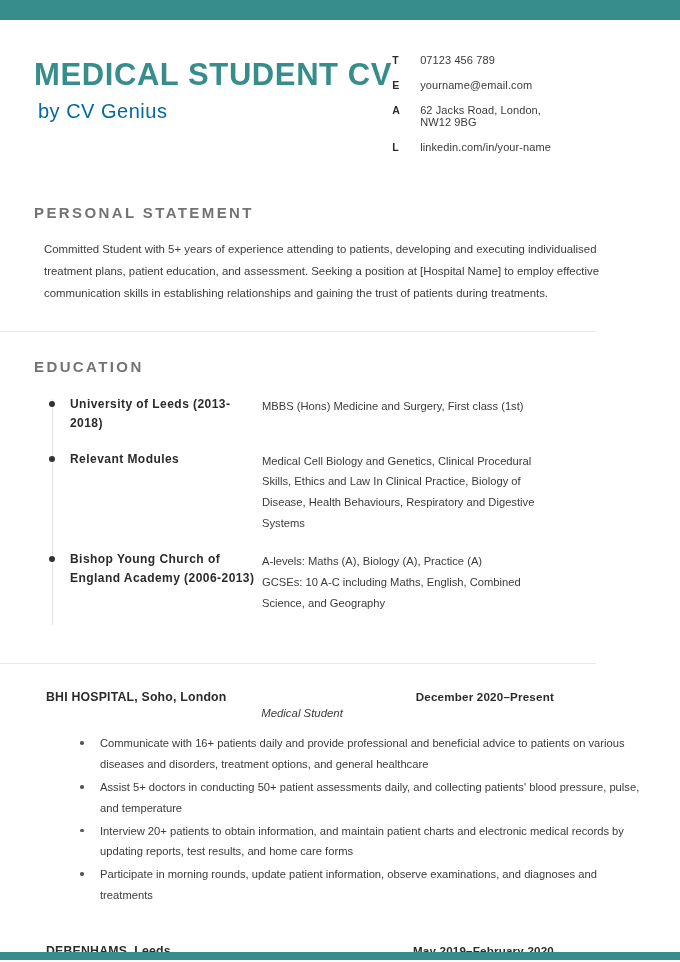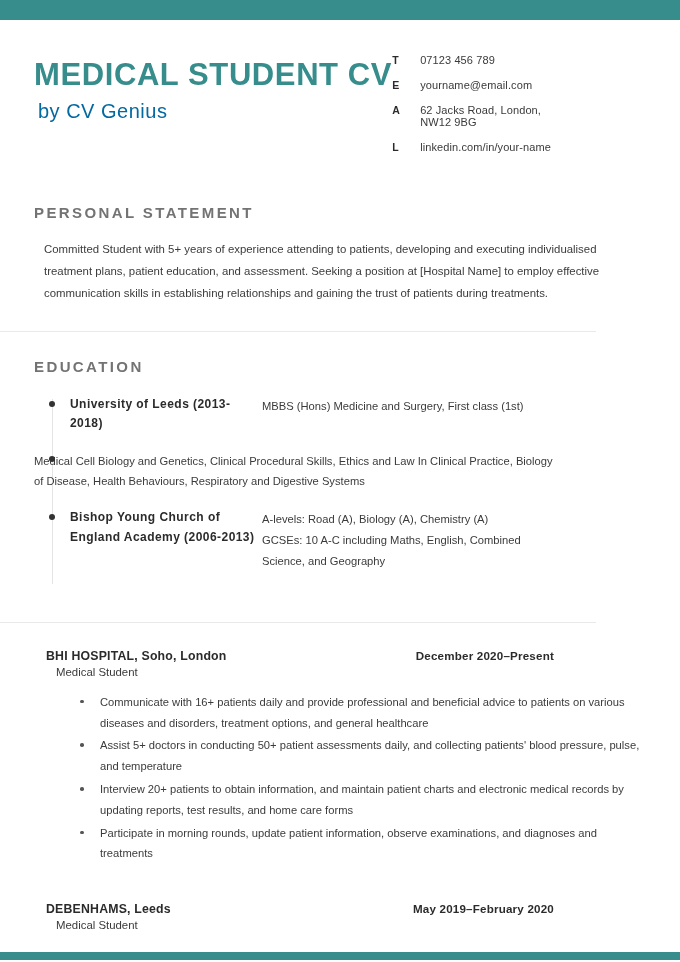--- a/index.html
+++ b/index.html
@@ -91,22 +91,22 @@
     padding: 0 8px 0 12px;
     gap: 20px;
   }
   .job-org {
     font-size: 12.3px; font-weight:700; color:#2b2b2b; letter-spacing:0.2px;
   }
   .job-date {
     font-size: 11.6px; font-weight:700; color:#2b2b2b; letter-spacing:0.2px;padding-left:18px;
   }
   .job-role {
-    margin: 3px 0 0 22px;
-    font-size: 11.4px; color:#3a3a3a;
+    margin: 3px 0 0 8px;
+    font-size: 11.4px; font-style: italic; color:#3a3a3a;text-align:center;
   }
   .job-bullets { margin: 14px 0 0 44px; width: 570px; }
   .job-bullets li {
     list-style: none; position: relative;
     padding-left: 22px; margin-bottom: 2px;
     font-size: 11.2px; color:#3b3b3b; line-height: 1.86;
   }
   .job-bullets li:before {
     content:""; position:absolute; left: 2px; top: 8px;
     width:3.5px; height:3.5px; border-radius:50%; background:#555;
@@ -164,30 +164,31 @@
         <div class="edu-row">
           <span class="edu-bullet"></span>
           <div class="edu-term">University of Leeds (2013-2018)</div>
           <div class="edu-desc">
             <div>MBBS (Hons) Medicine and Surgery, First class (1st)</div>
           </div>
         </div>
 
         <div class="edu-row">
           <span class="edu-bullet"></span>
+          <div class="edu-term">Relevant Modules</div>
           <div class="edu-desc">
             <div>Medical Cell Biology and Genetics, Clinical Procedural Skills, Ethics and Law In Clinical Practice, Biology of Disease, Health Behaviours, Respiratory and Digestive Systems</div>
           </div>
         </div>
 
         <div class="edu-row" style="margin-bottom:0;">
           <span class="edu-bullet"></span>
           <div class="edu-term">Bishop Young Church of England Academy (2006-2013)</div>
           <div class="edu-desc">
-            <div>A-levels: Road (A), Biology (A), Chemistry (A)</div>
+            <div>A-levels: Maths (A), Biology (A), Practice (A)</div>
             <div>GCSEs: 10 A-C including Maths, English, Combined Science, and Geography</div>
           </div>
         </div>
       </div>
     </div>
 
     <div style="height:38px;"></div>
     <div class="divider"></div>
 
     <div class="section" style="margin-top:26px;">

